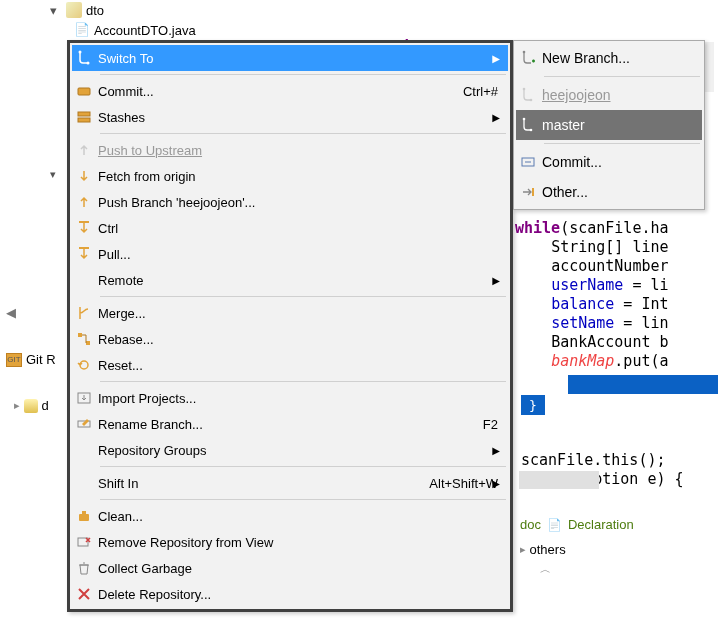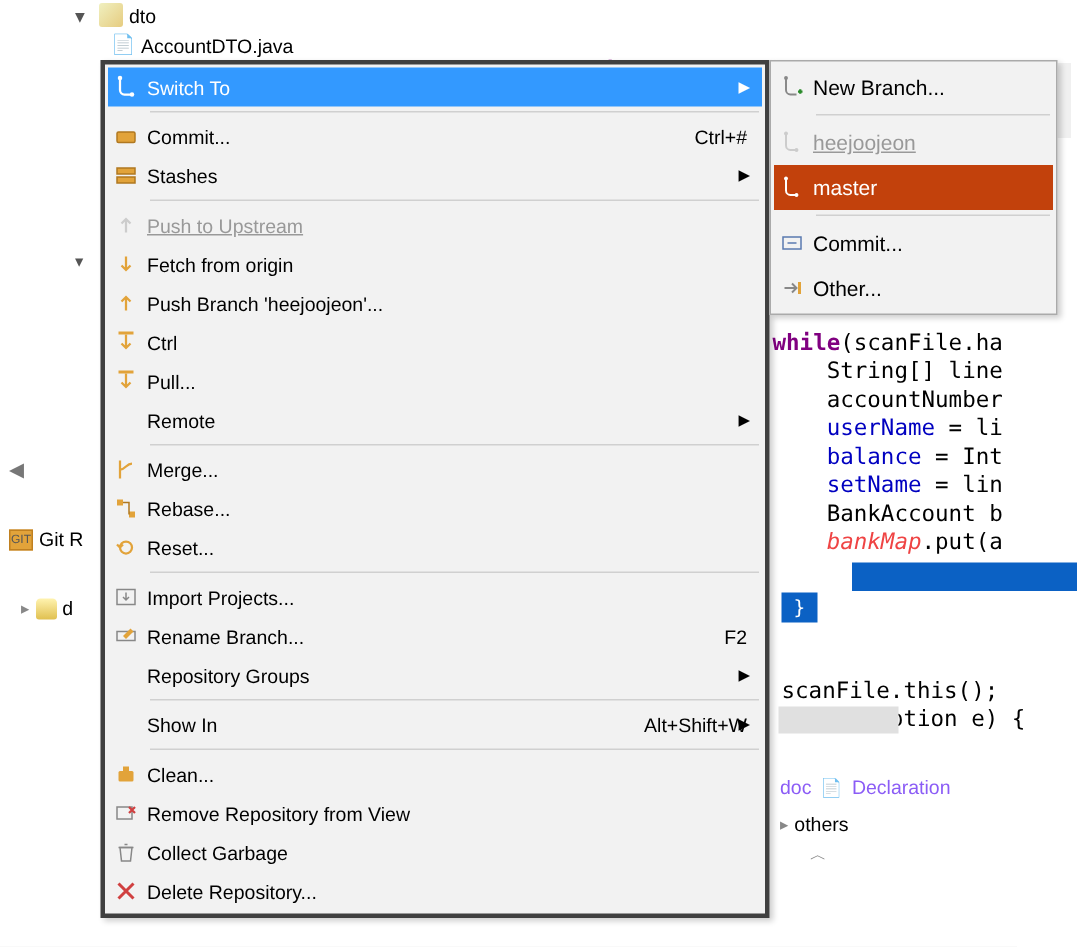--- a/index.html
+++ b/index.html
@@ -34,38 +34,38 @@
   .ctx-row .lbl { flex: 1; padding-left: 2px; }
   .ctx-row .accel { padding-right: 10px; color: inherit; }
   .ctx-row .sub-arrow { position: absolute; right: 8px; font-size: 10px; }
   .ctx-sep { height: 1px; background: #d0d0d0; margin: 3px 2px 3px 28px; }
 
   .ico svg { width: 16px; height: 16px; }
 
   
   .sub-menu { position: absolute; top: 40px; left: 513px; width: 192px; background: #f2f2f2; border: 1px solid #aaa; box-shadow: 2px 2px 4px rgba(0,0,0,.2); padding: 2px; }
   .sub-menu .ctx-row { height: 30px; font-size: 14px; }
-  .sub-menu .ctx-row.sel { background: #c2410c; color: #fff; }
+  .sub-menu .ctx-row.sel { background: #737373; color: #fff; }
 
   
   .code { position: absolute; top: 0; left: 350px; width: 368px; font-family: Consolas, monospace; font-size: 15px; line-height: 19px; white-space: pre; }
   .gut { display: inline-block; width: 34px; text-align: right; color: #999; padding-right: 8px; font-size: 13px; }
   .kw { color: #800080; font-weight: bold; }
   .fld { color: #0000c0; }
   .itfld { color: #ef4444; font-style: italic; }
   .hl-box { position: absolute; top: 395px; left: 521px; width: 24px; height: 20px; background: #0b61c4; color: #fff; display: flex; align-items: center; justify-content: center; font-family: Consolas, monospace; }
   .hl-line { position: absolute; top: 375px; left: 568px; width: 150px; height: 19px; background: #0b61c4; }
 
   .code2 { position: absolute; top: 200px; left: 515px; font-family: Consolas, monospace; font-size: 15px; line-height: 19px; white-space: pre; }
 
   .code3 { position: absolute; top: 432px; left: 521px; font-family: Consolas, monospace; font-size: 15px; line-height: 19px; white-space: pre; }
 
   .grey-strip { position: absolute; top: 471px; left: 519px; width: 80px; height: 18px; background: #e0e0e0; }
 
-  .views-tabs { position: absolute; top: 517px; left: 520px; font-size: 13px; color: #8b5cf6; display: flex; align-items: center; gap: 6px; }
+  .views-tabs { position: absolute; top: 517px; left: 520px; font-size: 13px; color: #4d7c0f; display: flex; align-items: center; gap: 6px; }
   .decl-icon::before { content: "📄"; font-size: 12px; }
 
   .others-row { position: absolute; top: 542px; left: 520px; font-size: 13px; display: flex; align-items: center; gap: 4px; }
   .chev-up { position: absolute; top: 562px; left: 540px; color: #888; font-size: 11px; }
 
   .scroll-end { position: absolute; top: 42px; right: 4px; width: 16px; height: 50px; background: #f0f0f0; border-left: 1px solid #ddd; }
 
   .tree-twisty-v { position: absolute; left: 50px; color: #555; font-size: 11px; }
 
 </style>
@@ -268,21 +268,21 @@
     <span class="accel">F2</span>
   </div>
   <div class="ctx-row">
     <span class="ico"></span>
     <span class="lbl">Repository Groups</span>
     <span class="sub-arrow">▶</span>
   </div>
   <div class="ctx-sep"></div>
   <div class="ctx-row">
     <span class="ico"></span>
-    <span class="lbl">Show In</span>
+    <span class="lbl">Shift In</span>
     <span class="accel">Alt+Shift+W</span>
     <span class="sub-arrow">▶</span>
   </div>
   <div class="ctx-sep"></div>
   <div class="ctx-row">
     <span class="ico">
         <svg viewBox="0 0 16 16">
           <rect x="3" y="6" width="10" height="7" rx="1" fill="#e2a33a"></rect>
           <rect x="6" y="3" width="4" height="3" fill="#e2a33a"></rect>
         </svg>

